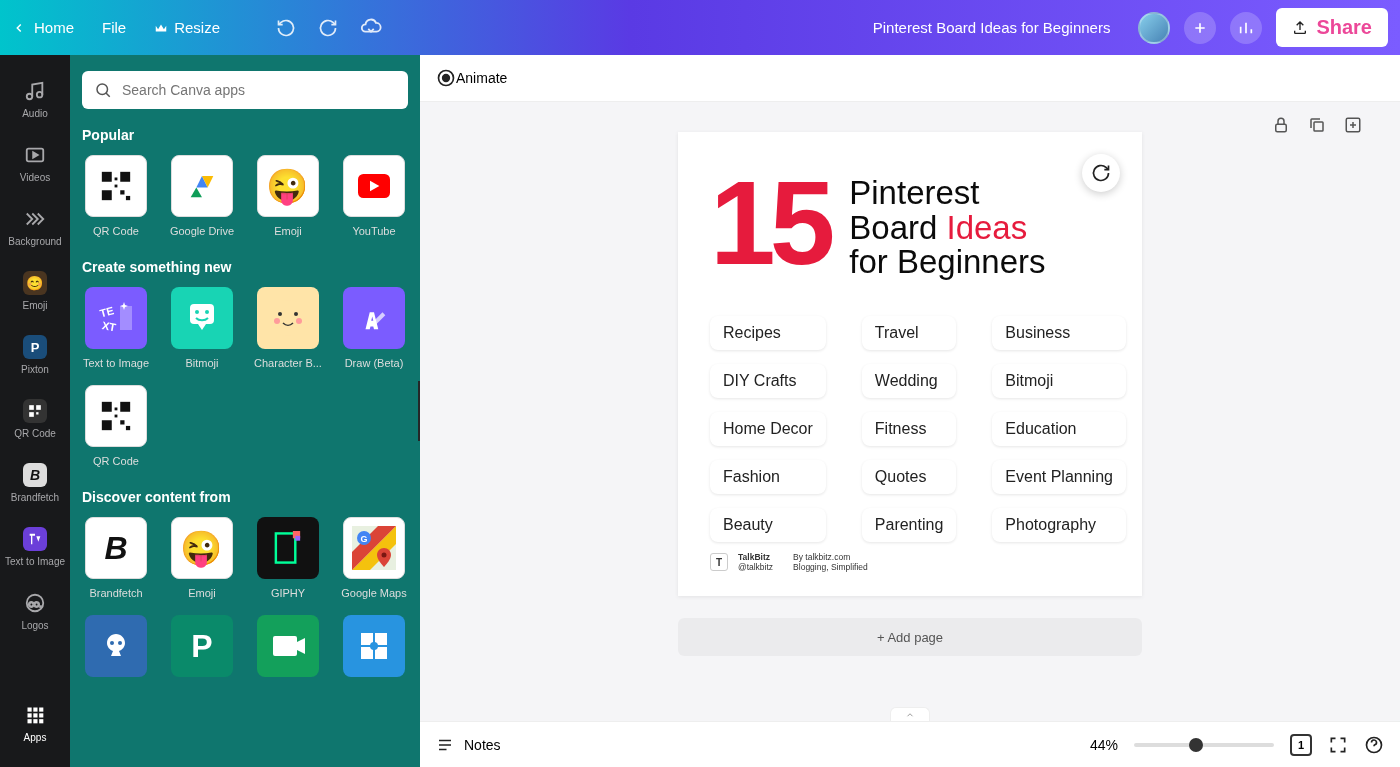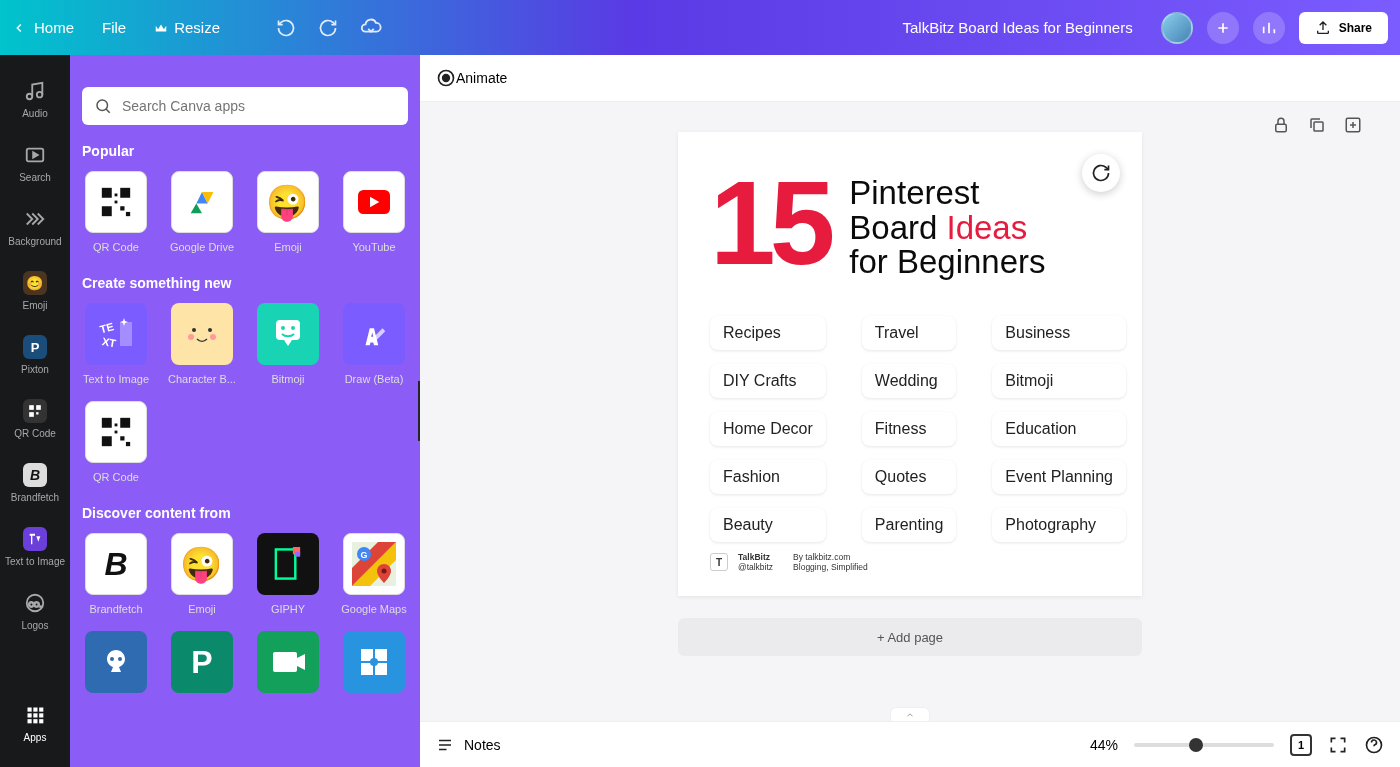--- a/index.html
+++ b/index.html
@@ -8,28 +8,28 @@
 .topbar-left{display:flex;align-items:center;gap:28px}
 .home-btn{display:flex;align-items:center;gap:8px;font-size:15px;font-weight:500;cursor:pointer}
 .file-btn{font-size:15px;font-weight:500;cursor:pointer}
 .resize-btn{display:flex;align-items:center;gap:6px;font-size:15px;font-weight:500;cursor:pointer}
 .top-icons{display:flex;gap:22px;margin-left:28px;align-items:center}
 .top-icon{opacity:.85;cursor:pointer}
 .topbar-right{margin-left:auto;display:flex;align-items:center;gap:14px}
 .doc-title{font-size:15px;font-weight:500;margin-right:14px}
 .avatar{width:32px;height:32px;border-radius:50%;background:linear-gradient(135deg,#87ceeb,#4682b4);border:2px solid rgba(255,255,255,.3)}
 .circle-btn{width:32px;height:32px;border-radius:50%;background:rgba(255,255,255,.2);display:flex;align-items:center;justify-content:center;cursor:pointer}
-.share-btn{background:#fff;color:#000000;padding:8px 16px;border-radius:6px;font-weight:600;font-size:12px;display:flex;align-items:center;gap:8px;cursor:pointer}
+.share-btn{background:#fff;color:#ec4899;padding:8px 16px;border-radius:6px;font-weight:600;font-size:20px;display:flex;align-items:center;gap:8px;cursor:pointer}
 .workspace{flex:1;display:flex;min-height:0}
 .rail{width:70px;background:#18191b;display:flex;flex-direction:column;align-items:center;padding:12px 0}
 .rail-item{width:100%;display:flex;flex-direction:column;align-items:center;gap:5px;padding:12px 0;color:#a8a8ab;cursor:pointer;font-size:10px}
 .rail-item.active{color:#fff}
 .rail-icon{width:24px;height:24px;display:flex;align-items:center;justify-content:center}
 .rail-bot{margin-top:auto}
-.panel{width:350px;background:#8b5cf6;padding:32px 12px;overflow-y:auto;color:#fff;position:relative}
+.panel{width:350px;background:#0f766e;padding:16px 12px;overflow-y:auto;color:#fff;position:relative}
 .search{background:#fff;border-radius:6px;display:flex;align-items:center;padding:10px 12px;gap:10px;margin-bottom:18px}
 .search input{border:none;outline:none;flex:1;font-size:14px;background:transparent}
 .section-title{font-size:14px;font-weight:600;margin-bottom:12px;color:#fff}
 .grid{display:grid;grid-template-columns:repeat(4,1fr);gap:16px 18px;margin-bottom:22px}
 .app-tile{display:flex;flex-direction:column;align-items:center;gap:8px;cursor:pointer}
 .app-icon{width:62px;height:62px;border-radius:8px;display:flex;align-items:center;justify-content:center;font-size:26px}
 .app-label{font-size:11px;color:#ddd;text-align:center;width:100%;white-space:nowrap;overflow:hidden;text-overflow:ellipsis}
 .panel-collapse{position:absolute;right:-14px;top:50%;transform:translateY(-50%);width:16px;height:60px;background:#252627;border-radius:0 10px 10px 0;display:flex;align-items:center;justify-content:center;cursor:pointer;color:#fff;font-size:11px}
 .canvas-area{flex:1;display:flex;flex-direction:column;background:#f5f5f7;position:relative}
 .canvas-toolbar{height:47px;background:#fff;border-bottom:1px solid #eee;display:flex;align-items:center;padding:0 16px}
@@ -84,21 +84,21 @@
           <path d="M21 12a9 9 0 1 1-3-6.7L21 8"></path>
           <path d="M21 3v5h-5"></path>
         </svg>
       <svg class="top-icon" width="22" height="22" viewBox="0 0 24 24" fill="none" stroke="#fff" stroke-width="2">
           <path d="M6 16a4 4 0 0 1 0-8 6 6 0 0 1 11.5-1.5A4.5 4.5 0 0 1 18 16H6z"></path>
           <path d="M9 13l3 3 3-3"></path>
         </svg>
     </div>
   </div>
   <div class="topbar-right">
-    <div class="doc-title">TalkBitz Board Ideas for Beginners</div>
+    <div class="doc-title">Pinterest Board Ideas for Beginners</div>
     <div class="avatar"></div>
     <div class="circle-btn">
       <svg width="16" height="16" viewBox="0 0 24 24" fill="none" stroke="#fff" stroke-width="2.5">
           <path d="M12 5v14M5 12h14"></path>
         </svg>
     </div>
     <div class="circle-btn">
       <svg width="16" height="16" viewBox="0 0 24 24" fill="none" stroke="#fff" stroke-width="2.5">
           <path d="M4 20V10M12 20V4M20 20v-6"></path>
         </svg>
@@ -125,21 +125,21 @@
         </div>
         <span>Audio</span>
       </div>
     <div class="rail-item">
         <div class="rail-icon">
           <svg width="22" height="22" viewBox="0 0 24 24" fill="none" stroke="currentColor" stroke-width="2">
             <rect x="3" y="5" width="18" height="14" rx="2"></rect>
             <path d="M10 9l5 3-5 3z" fill="currentColor"></path>
           </svg>
         </div>
-        <span>Search</span>
+        <span>Videos</span>
       </div>
     <div class="rail-item">
         <div class="rail-icon">
           <svg width="22" height="22" viewBox="0 0 24 24" fill="none" stroke="currentColor" stroke-width="2">
             <path d="M3 6l6 6-6 6M9 6l6 6-6 6M15 6l6 6-6 6"></path>
           </svg>
         </div>
         <span>Background</span>
       </div>
     <div class="rail-item">
@@ -265,43 +265,43 @@
             <svg width="40" height="40" viewBox="0 0 40 40">
               <text x="4" y="18" fill="#fff" font-size="11" font-weight="700" transform="rotate(-15 10 15)">TE</text>
               <text x="6" y="32" fill="#fff" font-size="11" font-weight="700" transform="rotate(10 12 28)">XT</text>
               <rect x="24" y="8" width="12" height="24" fill="#fff" opacity=".3"></rect>
               <path fill="#fff" d="M28 4l1 3 3 1-3 1-1 3-1-3-3-1 3-1z"></path>
             </svg>
           </div>
           <div class="app-label">Text to Image</div>
         </div>
         <div class="app-tile">
+          <div class="app-icon" style="background: rgb(24, 212, 180);">
+            <svg width="36" height="36" viewBox="0 0 36 36">
+              <rect x="6" y="4" width="24" height="20" rx="4" fill="#fff"></rect>
+              <circle cx="13" cy="12" r="2" fill="#18d4b4"></circle>
+              <circle cx="23" cy="12" r="2" fill="#18d4b4"></circle>
+              <path d="M12 18c3 3 9 3 12 0" stroke="#18d4b4" stroke-width="2" fill="none"></path>
+              <path d="M14 24l4 6 4-6z" fill="#fff"></path>
+            </svg>
+          </div>
+          <div class="app-label">Bitmoji</div>
+        </div>
+        <div class="app-tile">
           <div class="app-icon" style="background: rgb(255, 228, 168);">
             <svg width="44" height="44" viewBox="0 0 44 44">
               <circle cx="22" cy="22" r="18" fill="#ffe4a8"></circle>
               <circle cx="14" cy="18" r="2" fill="#333"></circle>
               <circle cx="30" cy="18" r="2" fill="#333"></circle>
               <circle cx="11" cy="25" r="3" fill="#ff9b9b"></circle>
               <circle cx="33" cy="25" r="3" fill="#ff9b9b"></circle>
               <path d="M17 27c3 3 7 3 10 0" stroke="#333" stroke-width="1.5" fill="none"></path>
             </svg>
           </div>
           <div class="app-label">Character B...</div>
-        </div>
-        <div class="app-tile">
-          <div class="app-icon" style="background: rgb(24, 212, 180);">
-            <svg width="36" height="36" viewBox="0 0 36 36">
-              <rect x="6" y="4" width="24" height="20" rx="4" fill="#fff"></rect>
-              <circle cx="13" cy="12" r="2" fill="#18d4b4"></circle>
-              <circle cx="23" cy="12" r="2" fill="#18d4b4"></circle>
-              <path d="M12 18c3 3 9 3 12 0" stroke="#18d4b4" stroke-width="2" fill="none"></path>
-              <path d="M14 24l4 6 4-6z" fill="#fff"></path>
-            </svg>
-          </div>
-          <div class="app-label">Bitmoji</div>
         </div>
         <div class="app-tile">
           <div class="app-icon" style="background: rgb(123, 92, 255);">
             <svg width="34" height="34" viewBox="0 0 24 24" fill="#fff">
               <path d="M6 20l3-12h3l3 12h-3l-.5-2h-2l-.5 2zM10 14h1.5l-.7-3z"></path>
               <path d="M18 8l2 2-8 8-2-2z" opacity=".7"></path>
             </svg>
           </div>
           <div class="app-label">Draw (Beta)</div>
         </div>

